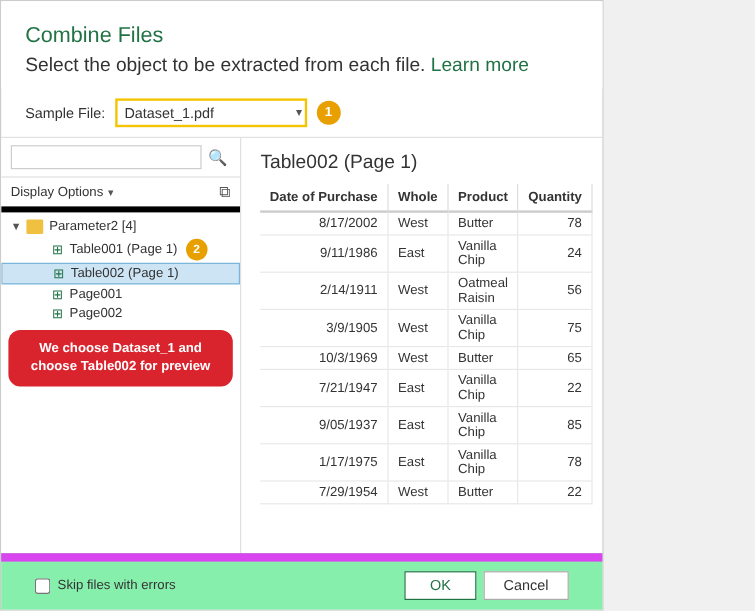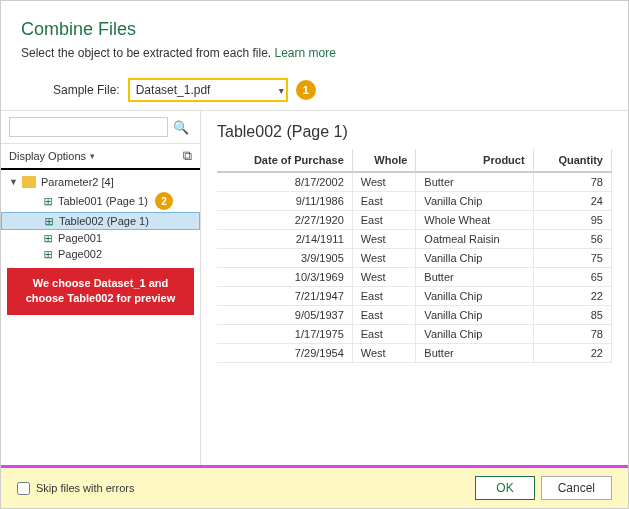--- a/index.html
+++ b/index.html
@@ -5,51 +5,50 @@
     * { box-sizing: border-box; margin: 0; padding: 0; }
     body {
       font-family: 'Segoe UI', Arial, sans-serif;
       font-size: 12px;
       background: #f0f0f0;
       width: 629px;
       height: 509px;
       overflow: hidden;
     }
     .dialog {
-      width: 629px;
+      width: 503px;
       height: 509px;
       background: #fff;
       display: flex;
       flex-direction: column;
       border: 1px solid #ccc;
     }
     .dialog-header {
       padding: 18px 20px 10px 20px;
       background: #fff;
     }
     .dialog-title {
       font-size: 18px;
       font-weight: 400;
       color: #217346;
       margin-bottom: 6px;
     }
     .dialog-subtitle {
-      font-size: 12px;
+      font-size: 16px;
       color: #333;
     }
     .dialog-subtitle a {
       color: #217346;
       text-decoration: none;
     }
     .sample-file-row {
       display: flex;
       align-items: center;
       padding: 8px 20px;
       gap: 8px;
-      margin-left: 32px;
     }
     .sample-file-label {
       font-size: 12px;
       color: #333;
       white-space: nowrap;
     }
     .sample-file-select-wrapper {
       position: relative;
       display: flex;
       align-items: flex-start;
@@ -120,21 +119,21 @@
       cursor: pointer;
       padding: 2px;
       color: #555;
       font-size: 13px;
     }
     .display-options-row {
       display: flex;
       align-items: center;
       padding: 4px 8px;
       gap: 4px;
-      border-bottom: 2px solid #000000;
+      border-bottom: 5px solid #000000;
     }
     .display-options-label {
       font-size: 11px;
       color: #333;
       cursor: pointer;
     }
     .display-options-arrow {
       font-size: 9px;
       color: #555;
     }
@@ -178,21 +177,21 @@
       width: 10px;
       display: inline-block;
     }
     .red-box {
       background: #d9232d;
       color: #fff;
       font-size: 11px;
       font-weight: bold;
       padding: 8px 8px;
       margin: 6px 6px;
-      border-radius: 0;
+      border-radius: 10px;
       text-align: center;
       line-height: 1.4;
     }
     .right-panel {
       flex: 1;
       display: flex;
       flex-direction: column;
       overflow: hidden;
       padding: 0;
     }
@@ -226,23 +225,23 @@
       border-bottom: 1px solid #e8e8e8;
       border-right: 1px solid #e8e8e8;
       padding: 3px 8px;
       color: #333;
       text-align: right;
     }
     .data-table td.text-col {
       text-align: left;
     }
     .dialog-footer {
-      border-top: 3px solid #d946ef;
-      background: #fef9c3;
-      padding: 8px 16px;
+      border-top: 7px solid #d946ef;
+      background: #86efac;
+      padding: 8px 28px;
       display: flex;
       align-items: center;
       gap: 8px;
     }
     .footer-left {
       display: flex;
       align-items: center;
       gap: 6px;
       flex: 1;
     }
@@ -392,26 +391,20 @@
                 <td class="text-col">Butter</td>
                 <td>78</td>
               </tr>
               <tr>
                 <td>9/11/1986</td>
                 <td class="text-col">East</td>
                 <td class="text-col">Vanilla Chip</td>
                 <td>24</td>
               </tr>
               <tr>
-                <td>2/27/1920</td>
-                <td class="text-col">East</td>
-                <td class="text-col">Whole Wheat</td>
-                <td>95</td>
-              </tr>
-              <tr>
                 <td>2/14/1911</td>
                 <td class="text-col">West</td>
                 <td class="text-col">Oatmeal Raisin</td>
                 <td>56</td>
               </tr>
               <tr>
                 <td>3/9/1905</td>
                 <td class="text-col">West</td>
                 <td class="text-col">Vanilla Chip</td>
                 <td>75</td>

